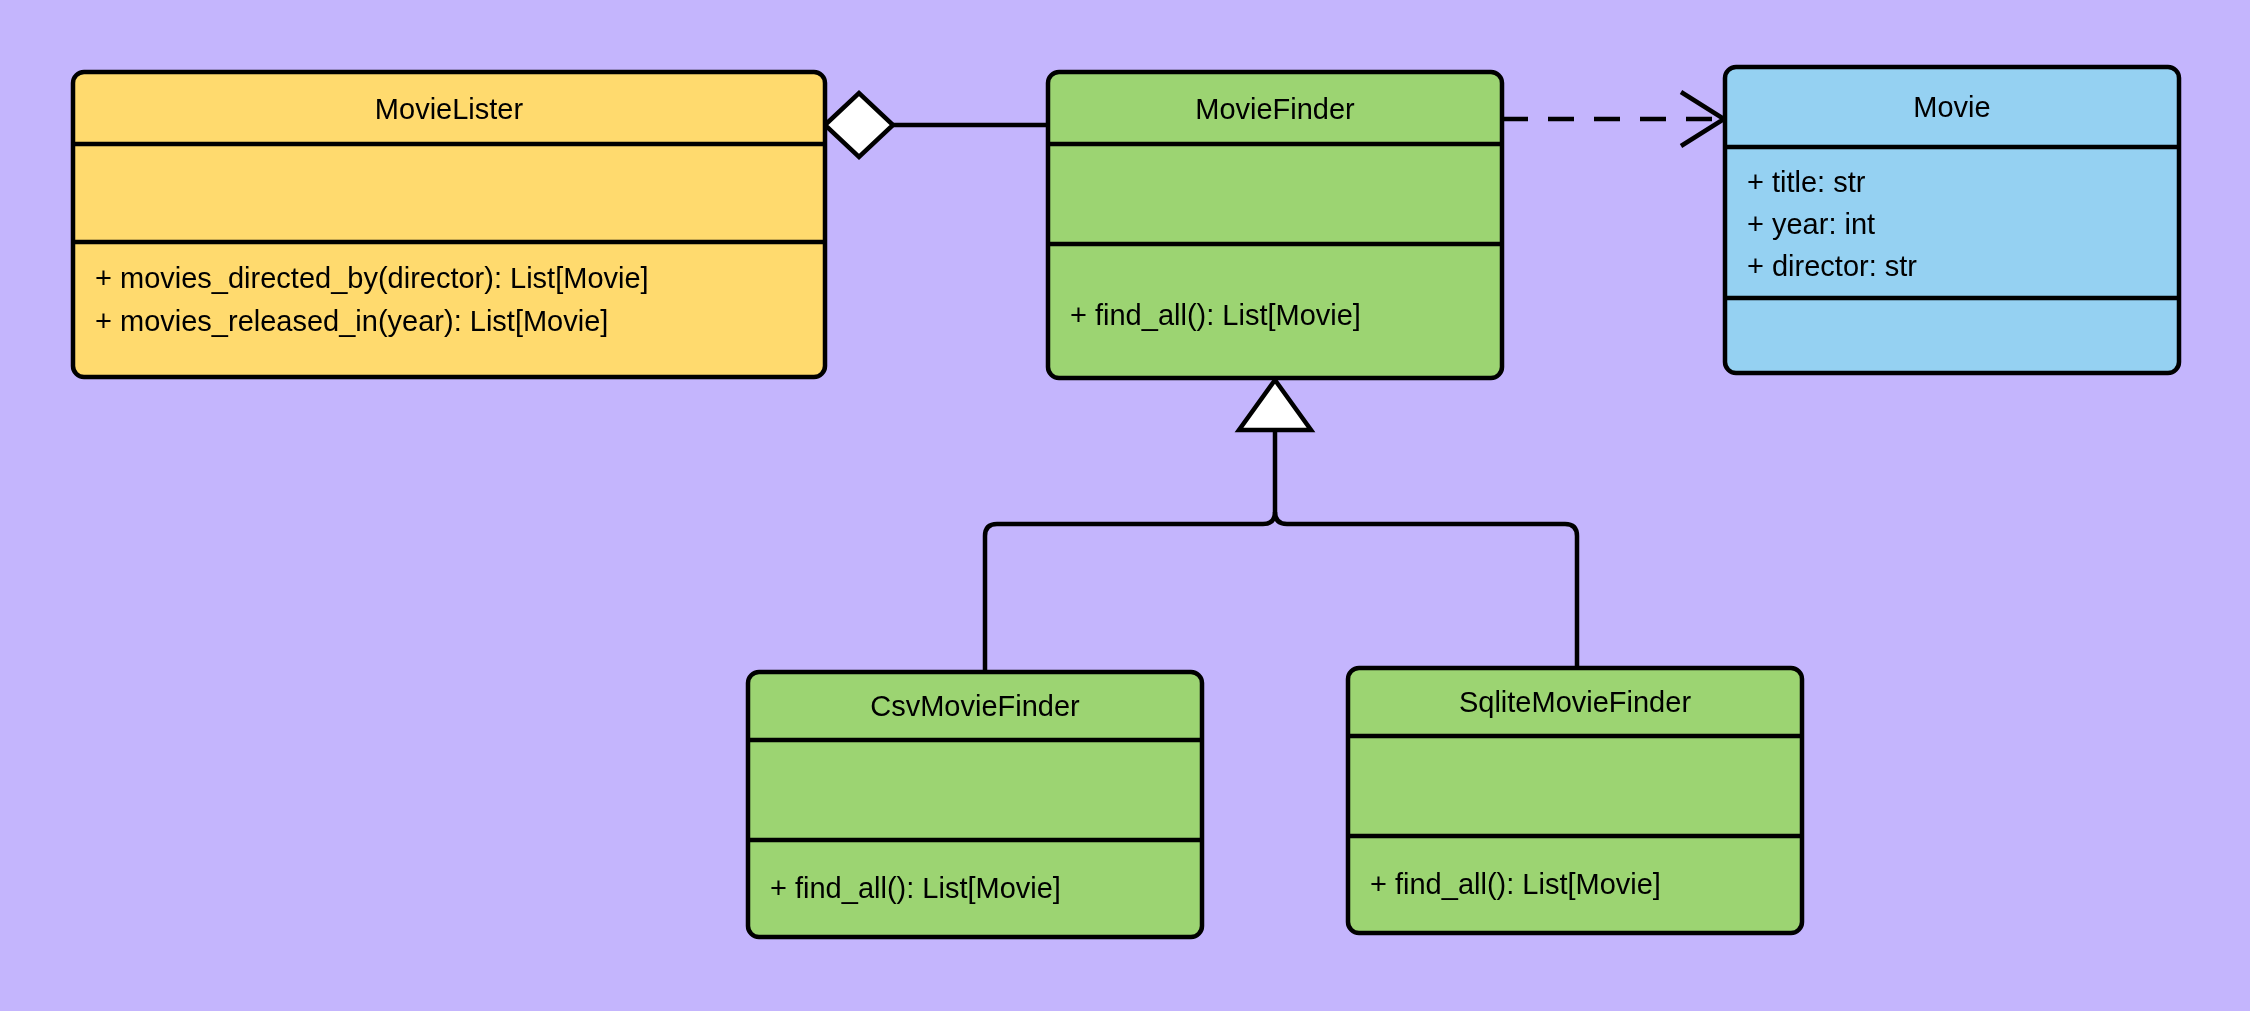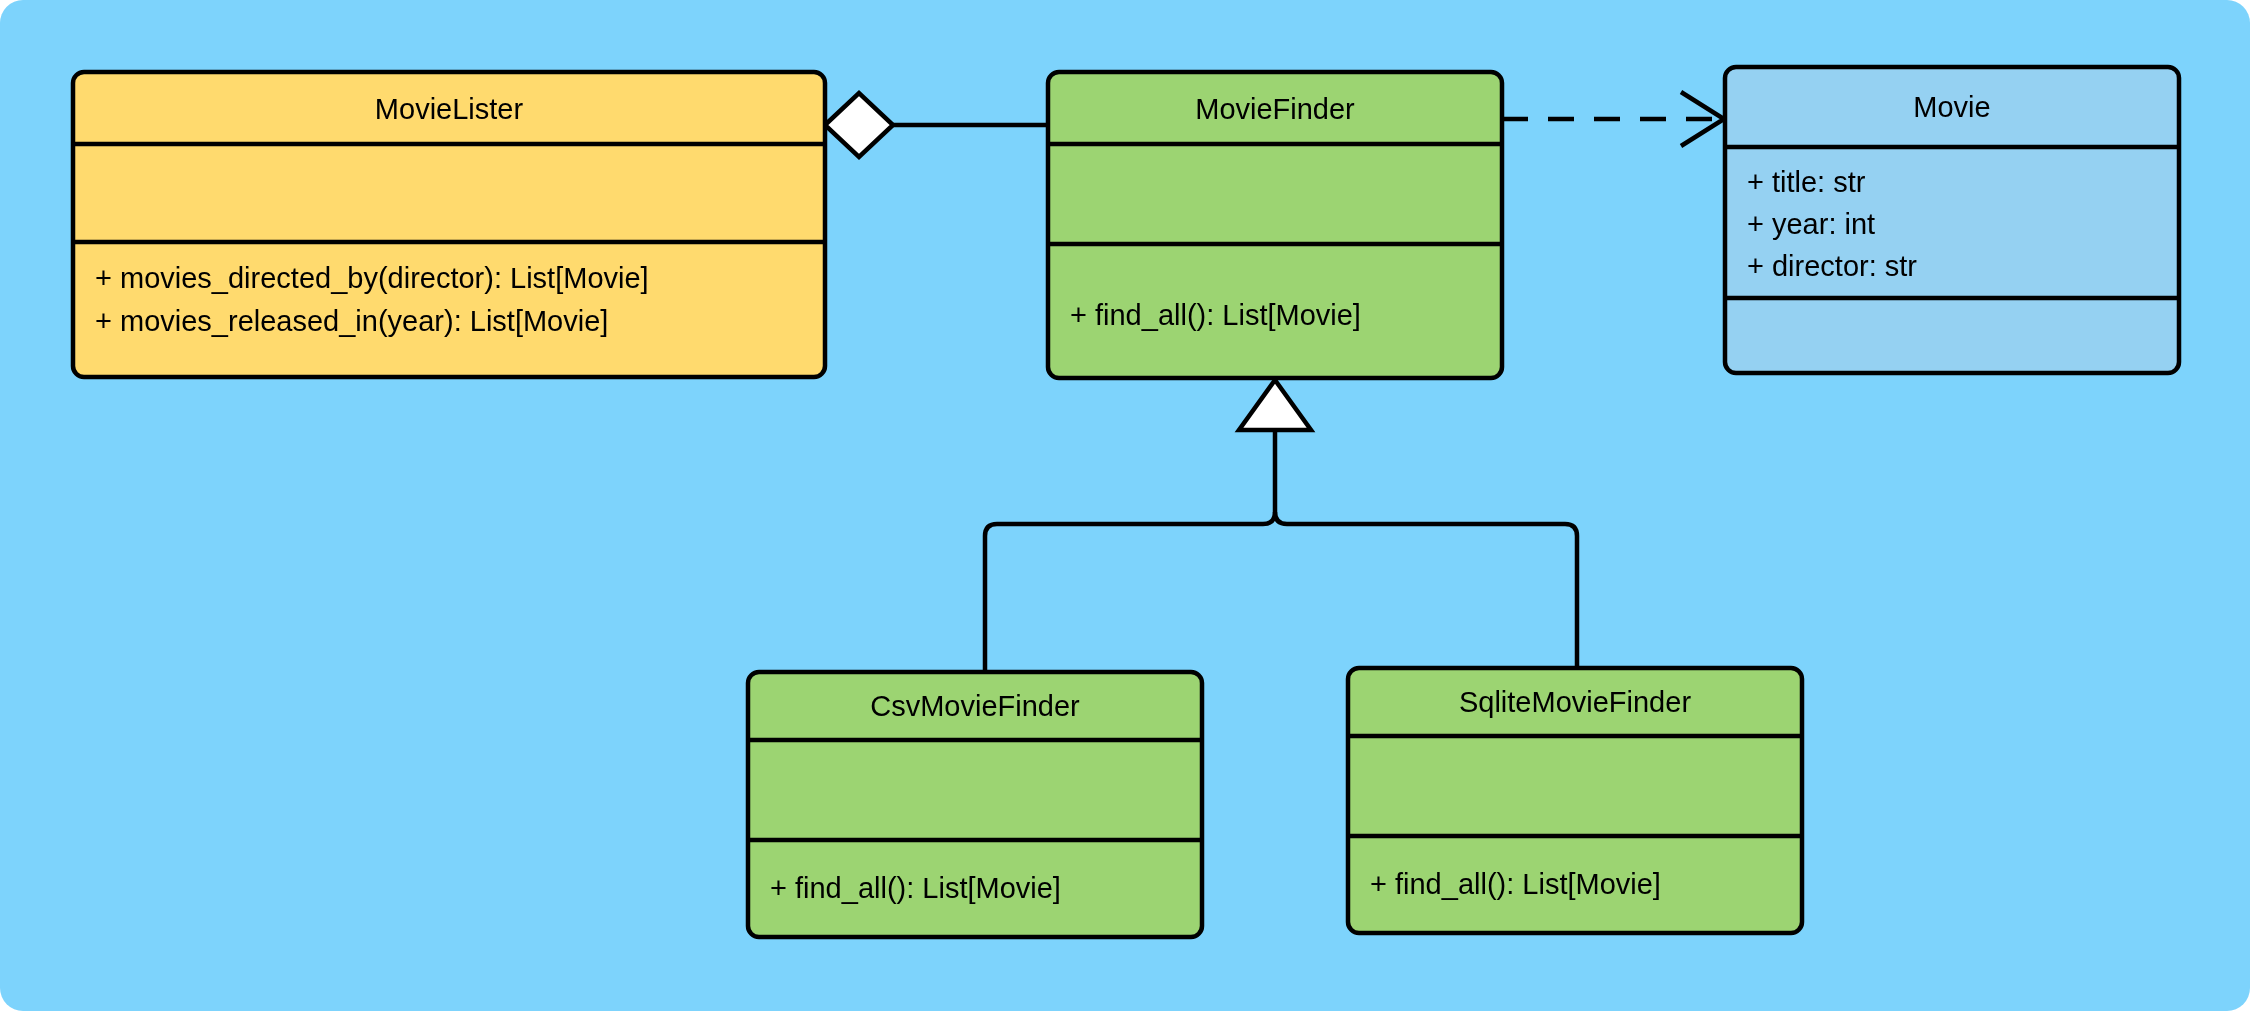--- a/index.html
+++ b/index.html
@@ -11,22 +11,21 @@
   body {
     font-family: "Liberation Sans", sans-serif;
     width: 2250px;
     height: 1011px;
     overflow: hidden;
   }
   #diagram-root {
     position: relative;
     width: 2250px;
     height: 1011px;
-    background: #7dd3fc;
-    border-radius: 23px;
+    background: #c4b5fd;
   }
   svg.diagram-canvas {
     position: absolute;
     top: 0;
     left: 0;
     width: 2250px;
     height: 1011px;
     display: block;
   }
   .cls-box {

